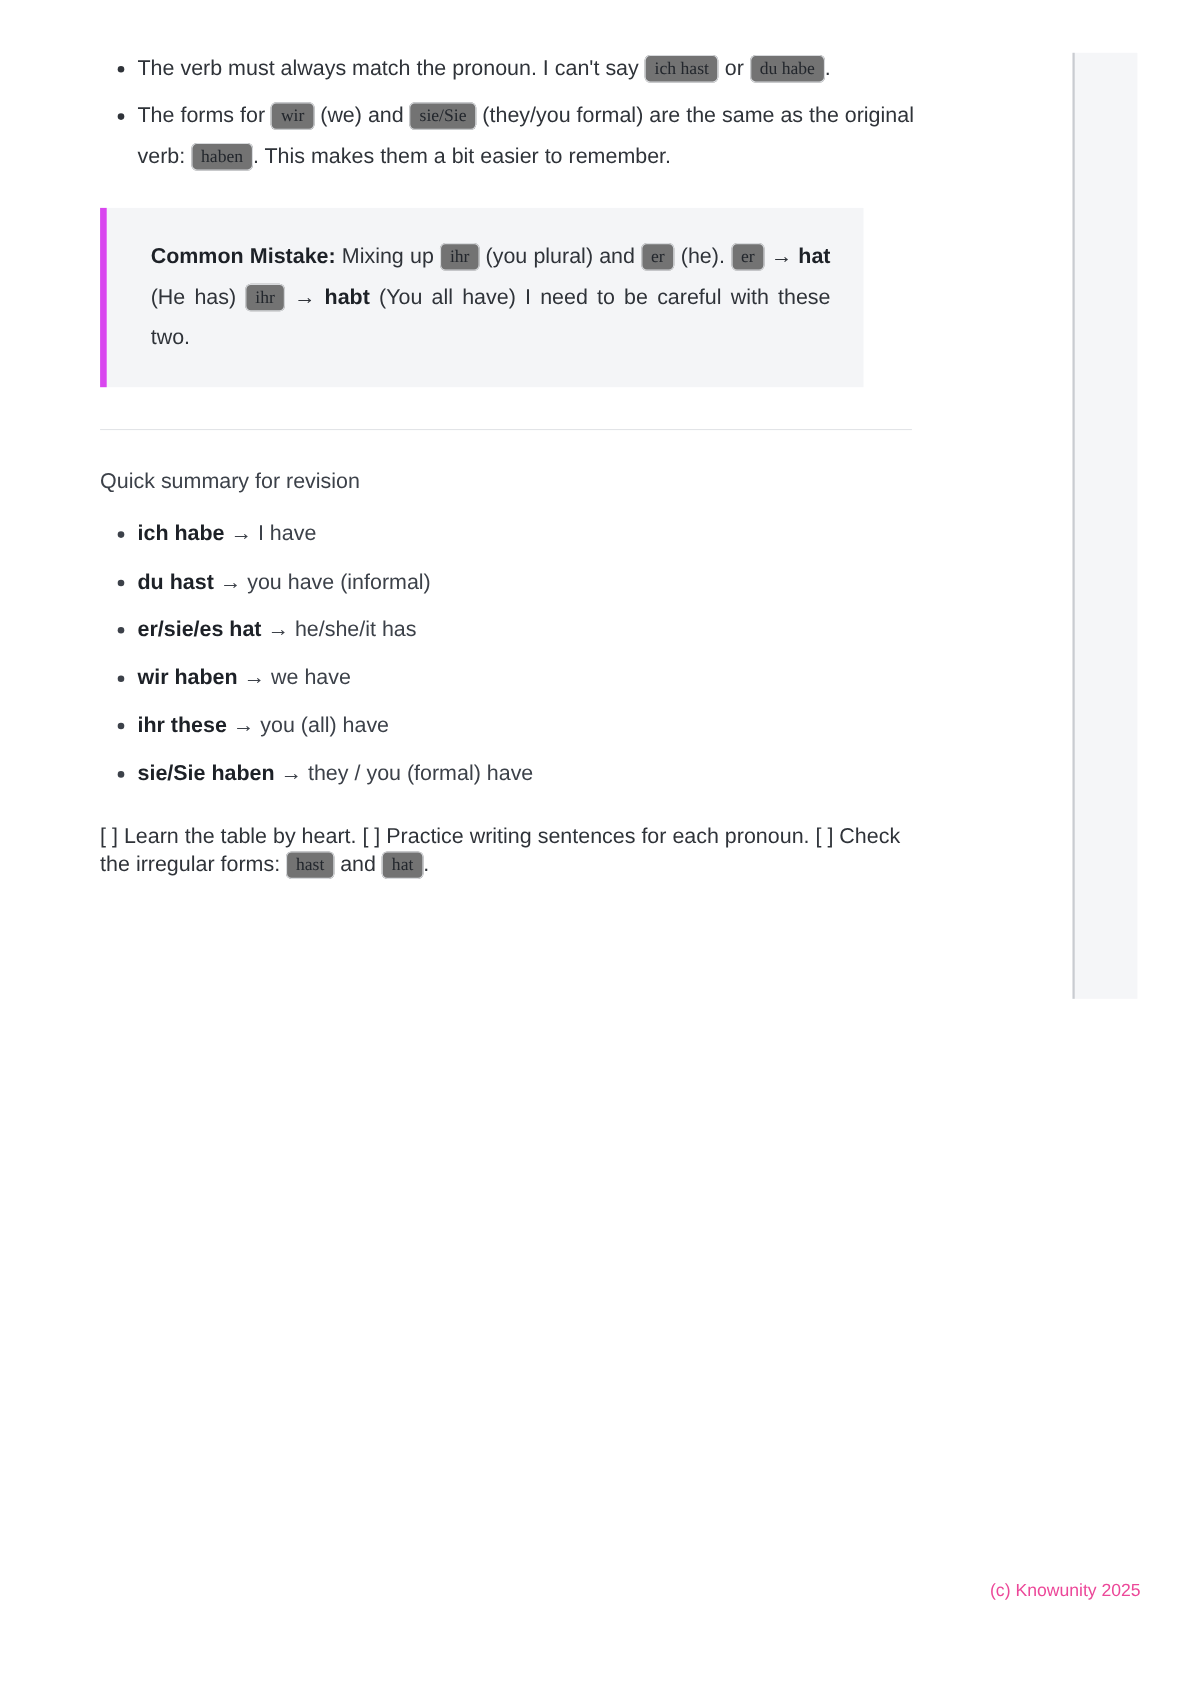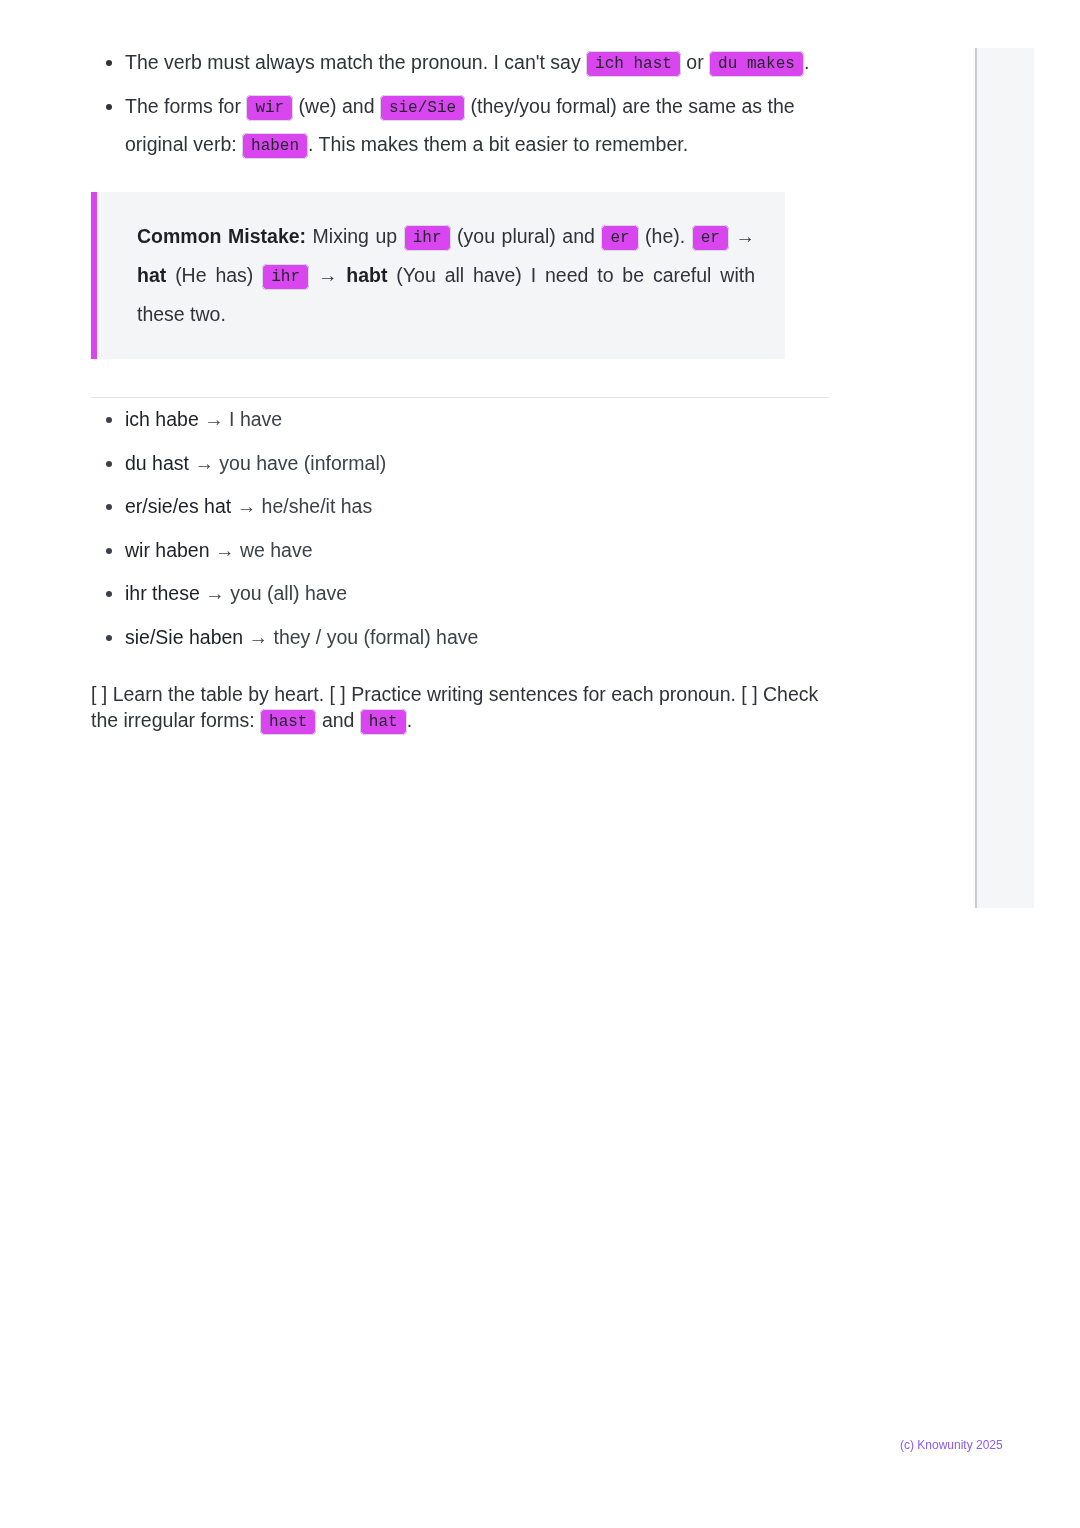--- a/index.html
+++ b/index.html
@@ -51,23 +51,23 @@
     font-size: 19.5px;
     line-height: 36px;
     color: #2f3339;
     margin-bottom: 6px;
   }
   ul.bullets > li::marker {
     color: #2f3339;
   }
 
   code.kbd {
-    font-family: Liberation Mono, monospace;
+    font-family: Liberation Serif, serif;
     font-size: 16px;
-    background: #d946ef;
+    background: #737373;
     border: 1px solid #d8dadd;
     border-radius: 5px;
     padding: 3px 8px;
     color: #22262c;
     white-space: nowrap;
     vertical-align: 1px;
   }
 
   .note {
     margin-top: 28px;
@@ -104,60 +104,61 @@
     padding: 0 0 0 34px;
     list-style: disc;
   }
   ul.summary > li {
     font-size: 19.5px;
     line-height: 43.5px;
     color: #3c4149;
   }
   ul.summary > li b {
     color: #1d2127;
-    font-weight: normal;
+    font-weight: bold;
   }
   .arrow { color: #3c4149; }
 
   .tasks {
     margin-top: 22px;
     font-size: 19.5px;
     line-height: 26px;
     color: #2f3339;
     width: 740px;
   }
 
   .footer {
     position: absolute;
     left: 900px;
     top: 1438px;
-    font-size: 12px;
-    color: #8b5cf6;
+    font-size: 16px;
+    color: #ec4899;
   }
 </style>
 </head>
 <body>
 
 <div class="page">
 
   <div class="right-rail"></div>
 
   <div class="content">
 
     <ul class="bullets">
-      <li>The verb must always match the pronoun. I can't say <code class="kbd">ich hast</code> or <code class="kbd">du makes</code>.</li>
+      <li>The verb must always match the pronoun. I can't say <code class="kbd">ich hast</code> or <code class="kbd">du habe</code>.</li>
       <li>The forms for <code class="kbd">wir</code> (we) and <code class="kbd">sie/Sie</code> (they/you formal) are the same as the original verb: <code class="kbd">haben</code>. This makes them a bit easier to remember.</li>
     </ul>
 
     <div class="note">
       <p><strong>Common Mistake:</strong><span> Mixing up <code class="kbd">ihr</code> (you plural) and <code class="kbd">er</code> (he). <code class="kbd">er</code> → <strong>hat</strong> (He has) <code class="kbd">ihr</code> → <strong>habt</strong> (You all have) I need to be careful with these two.</span></p>
     </div>
 
     <hr class="sep">
 
+    <div class="summary-title">Quick summary for revision</div>
 
     <ul class="summary">
       <li><b>ich habe</b> <span class="arrow">→</span> <span>I have</span></li>
       <li><b>du hast</b> <span class="arrow">→</span> <span>you have (informal)</span></li>
       <li><b>er/sie/es hat</b> <span class="arrow">→</span> <span>he/she/it has</span></li>
       <li><b>wir haben</b> <span class="arrow">→</span> <span>we have</span></li>
       <li><b>ihr these</b> <span class="arrow">→</span> <span>you (all) have</span></li>
       <li><b>sie/Sie haben</b> <span class="arrow">→</span> <span>they / you (formal) have</span></li>
     </ul>
 

